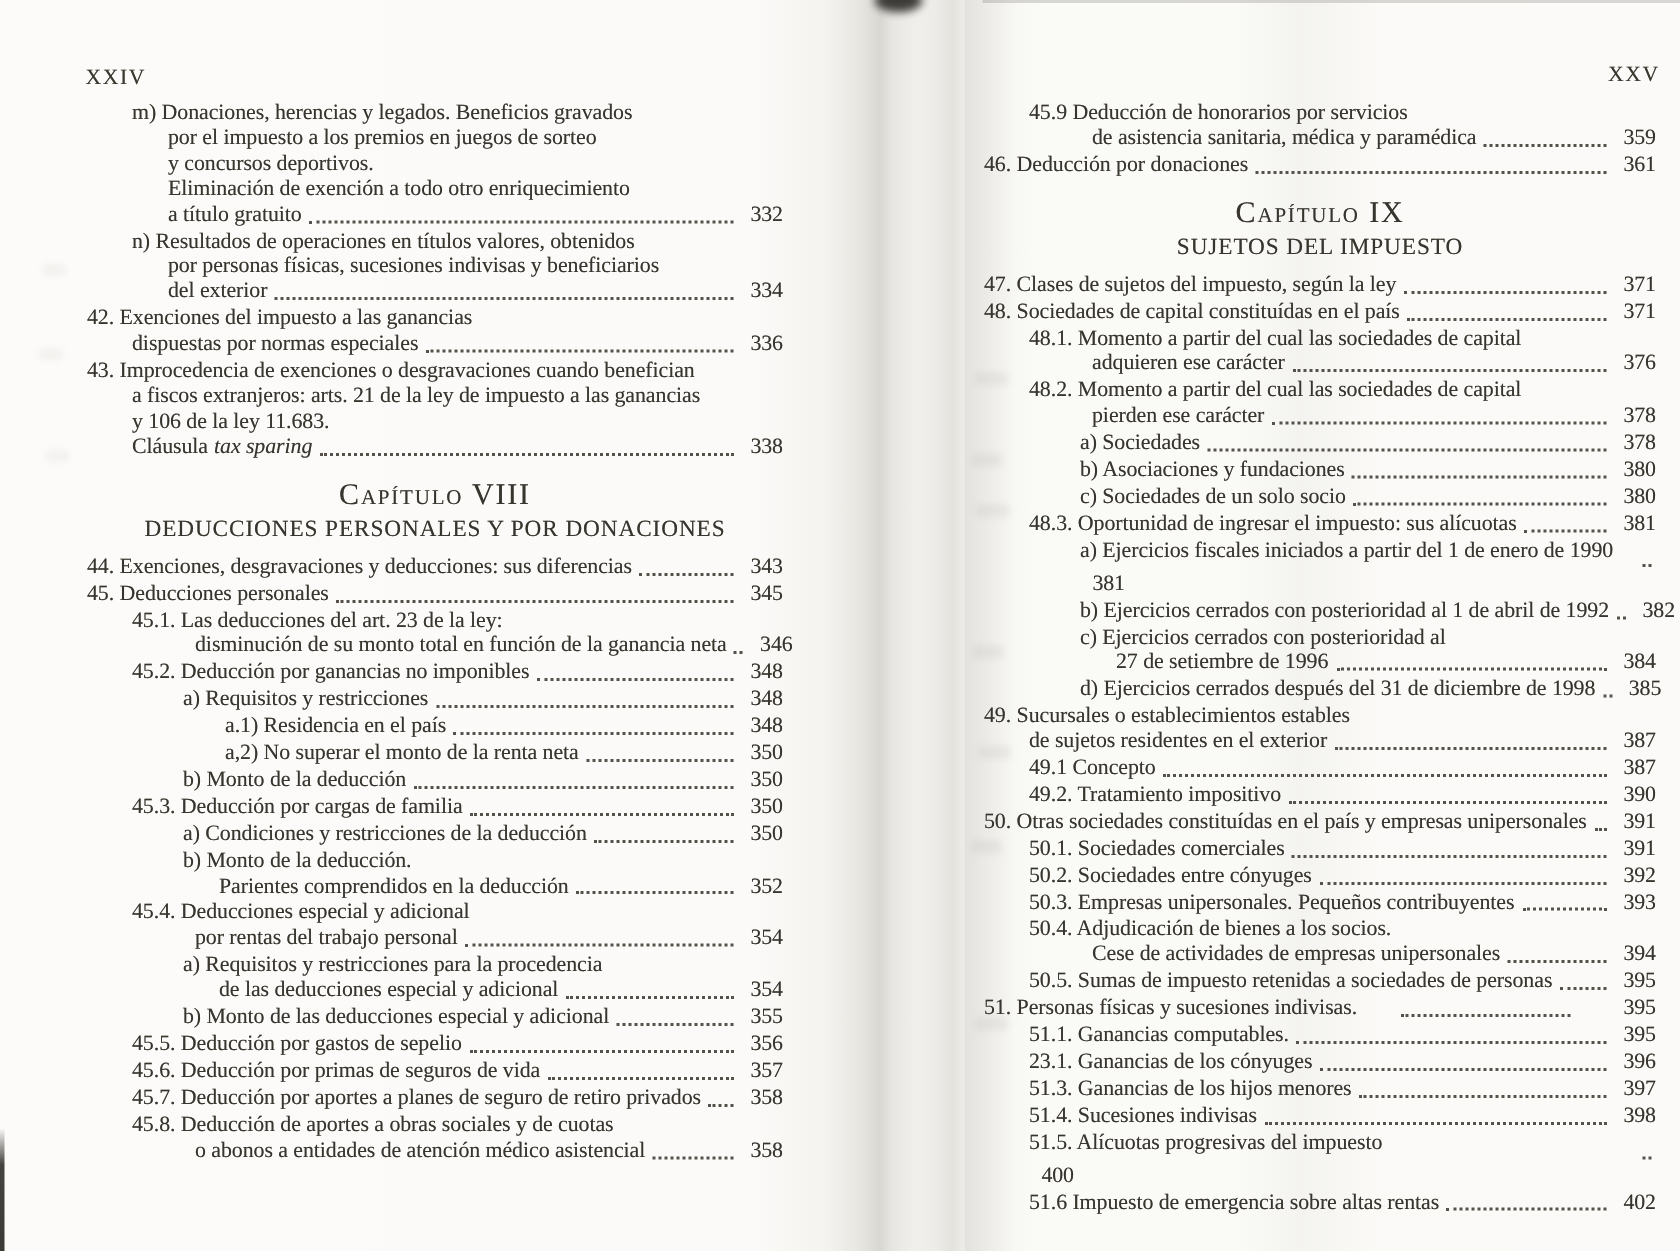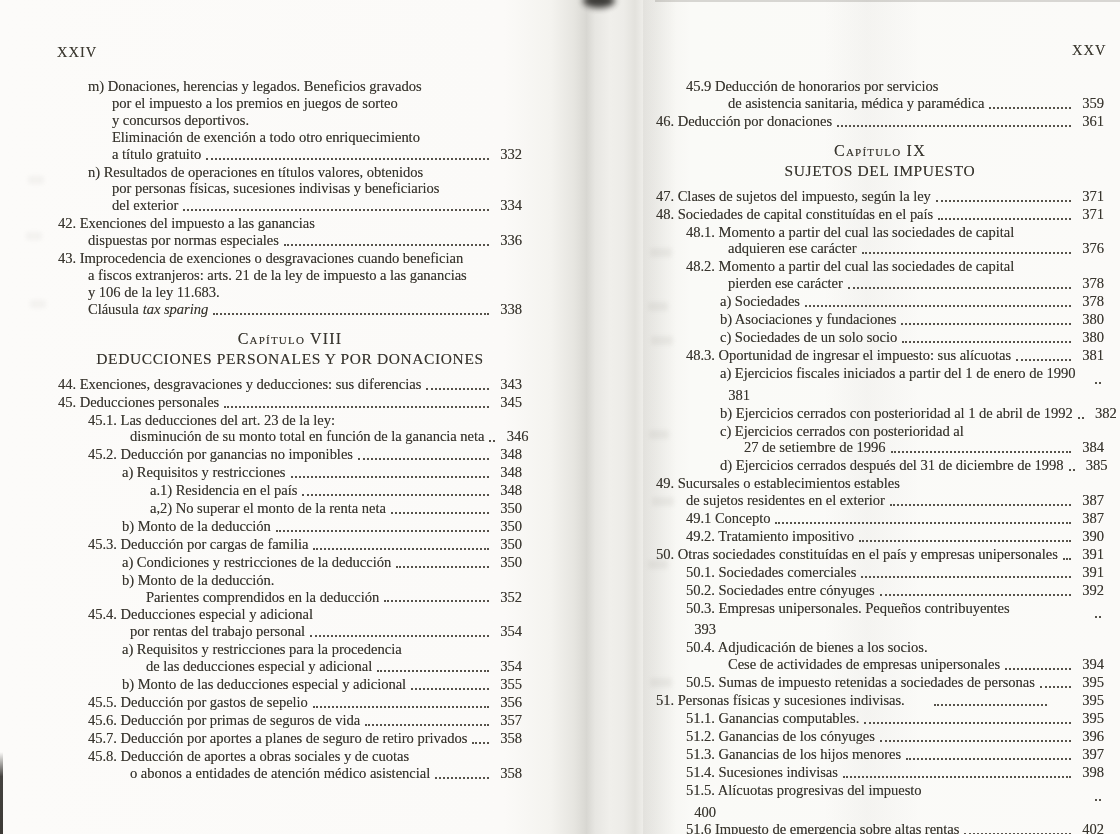--- a/index.html
+++ b/index.html
@@ -33,33 +33,33 @@
   .edge-left-sliver{position:absolute; left:0; top:752px; bottom:0; width:3px;
     background:linear-gradient(180deg,rgba(60,58,54,0),#45433f 30%,#3c3a36);} 
   .edge-top-right{position:absolute; top:0; left:655px; right:0; height:2px;
     background:rgba(125,122,115,.28);}
   .ghost{position:absolute; background:#8f8c84; opacity:.11; filter:blur(2px); border-radius:2px;}
   
   .pagelabel{position:absolute; font-size:14.5px; letter-spacing:1px; color:#3b382f;}
   #label-left{left:57px; top:44px;}
   #label-right{left:1072px; top:42px;}
   
-  .toc{position:absolute; top:77px;}
+  .toc{position:absolute; top:66px;}
   #toc-left{left:58px; width:464px;}
   #toc-right{left:656px; width:448px;}
   .entry{margin-top:1px;}
   .line{display:flex; align-items:baseline; white-space:nowrap;
     line-height:16.9px; font-size:14.6px; letter-spacing:-0.05px;}
   .t{flex:0 0 auto;}
   .it{font-style:italic; margin-left:4px;}
   .leader{flex:1 1 auto; min-width:6px; height:0; align-self:flex-end;
     border-bottom:2px dotted var(--leader,#56524b); margin:0 3px 3px 5px;}
   .pg{flex:0 0 auto; width:30px; text-align:right;}
   .chapter{text-align:center; margin:12px 0 8px;}
-  .kicker{font-size:16px; font-variant:small-caps; letter-spacing:1.2px;}
+  .kicker{font-size:20px; font-variant:small-caps; letter-spacing:1.2px;}
   .ctitle{font-size:15.5px; letter-spacing:.6px; margin-top:2px;}
 </style>
 </head>
 <body>
 
 <div class="spread" style="--ink: #38352e; --leader: #56524b;">
   <div class="page-left"></div>
   <div class="gutter"></div>
   <div class="page-right"></div>
 
@@ -440,21 +440,21 @@
         </div>
       </div>
       <div class="entry">
         <div class="line" style="padding-left: 30px;">
           <span class="t">50.2. Sociedades entre cónyuges</span>
           <span class="leader"></span>
           <span class="pg">392</span>
         </div>
       </div>
       <div class="entry">
-        <div class="line" style="padding-left: 30px; flex-direction: column;">
+        <div class="line" style="padding-left: 30px;">
           <span class="t">50.3. Empresas unipersonales. Pequeños contribuyentes</span>
           <span class="leader"></span>
           <span class="pg">393</span>
         </div>
       </div>
       <div class="entry">
         <div class="line" style="padding-left: 30px;">
           <span class="t">50.4. Adjudicación de bienes a los socios.</span>
         </div>
         <div class="line" style="padding-left: 72px;">
@@ -479,21 +479,21 @@
       </div>
       <div class="entry">
         <div class="line" style="padding-left: 30px;">
           <span class="t">51.1. Ganancias computables.</span>
           <span class="leader"></span>
           <span class="pg">395</span>
         </div>
       </div>
       <div class="entry">
         <div class="line" style="padding-left: 30px;">
-          <span class="t">51.2. Ganancias de los cónyuges</span>
+          <span class="t">23.1. Ganancias de los cónyuges</span>
           <span class="leader"></span>
           <span class="pg">396</span>
         </div>
       </div>
       <div class="entry">
         <div class="line" style="padding-left: 30px;">
           <span class="t">51.3. Ganancias de los hijos menores</span>
           <span class="leader"></span>
           <span class="pg">397</span>
         </div>

